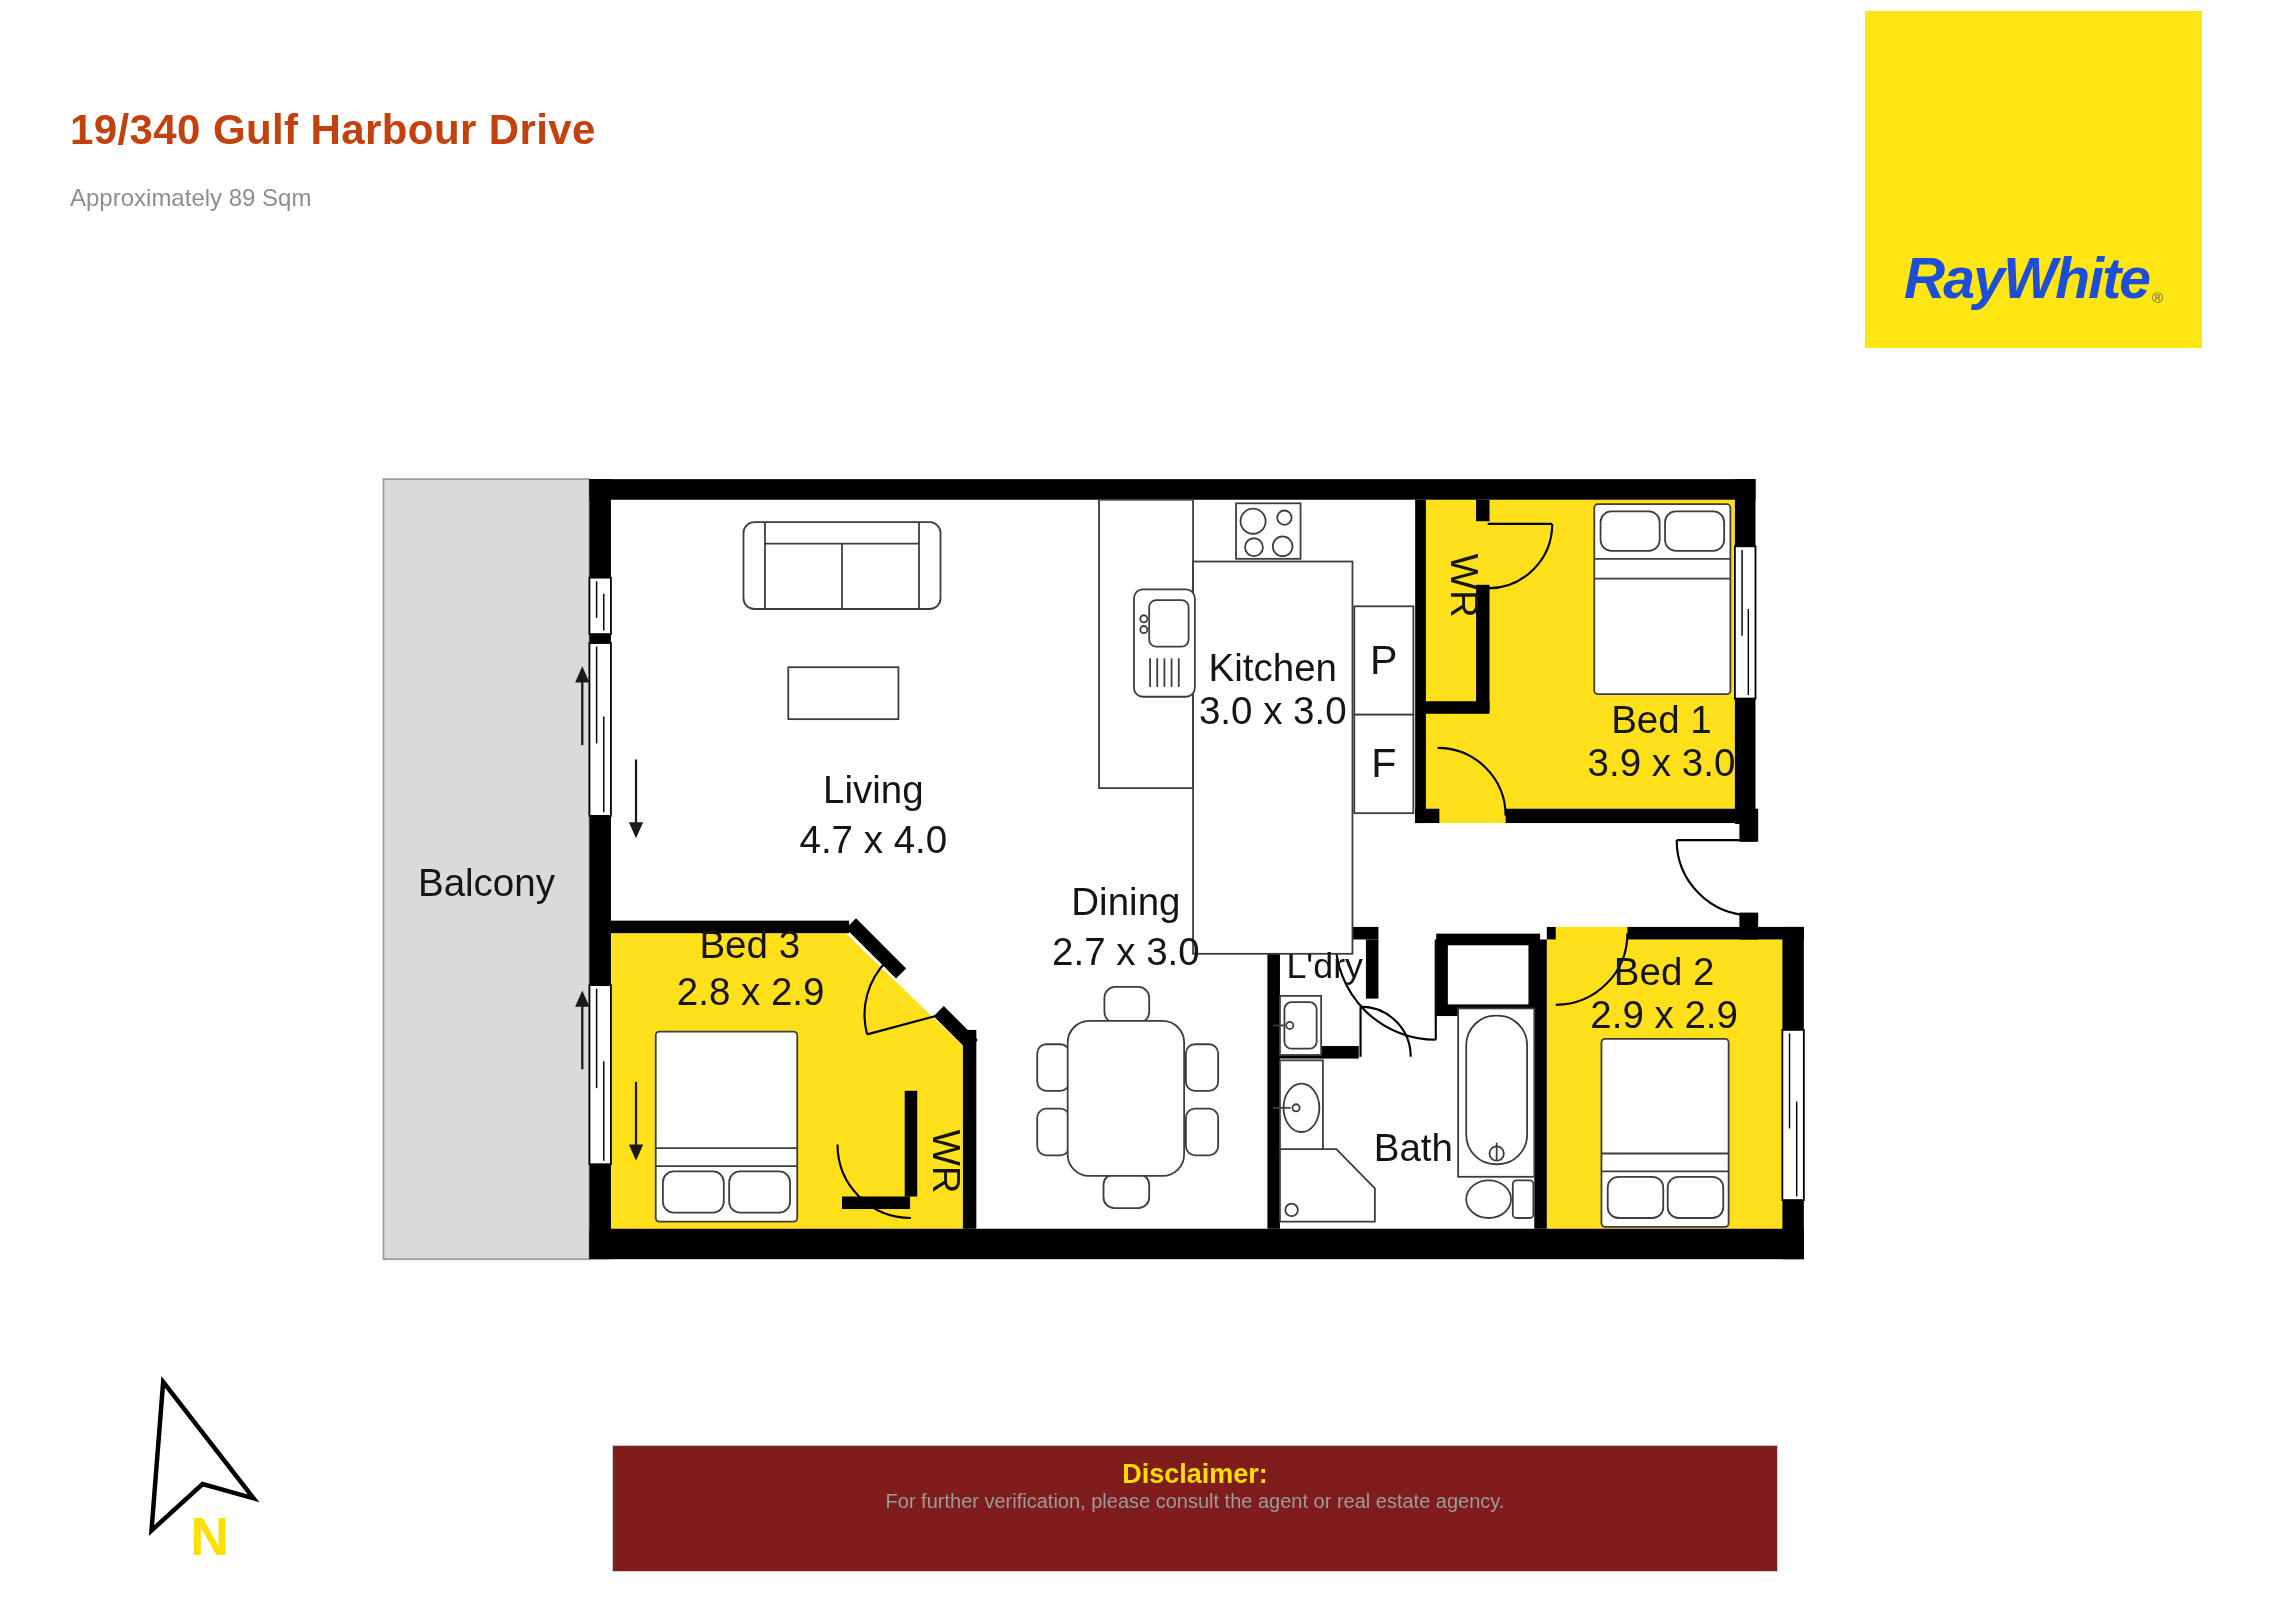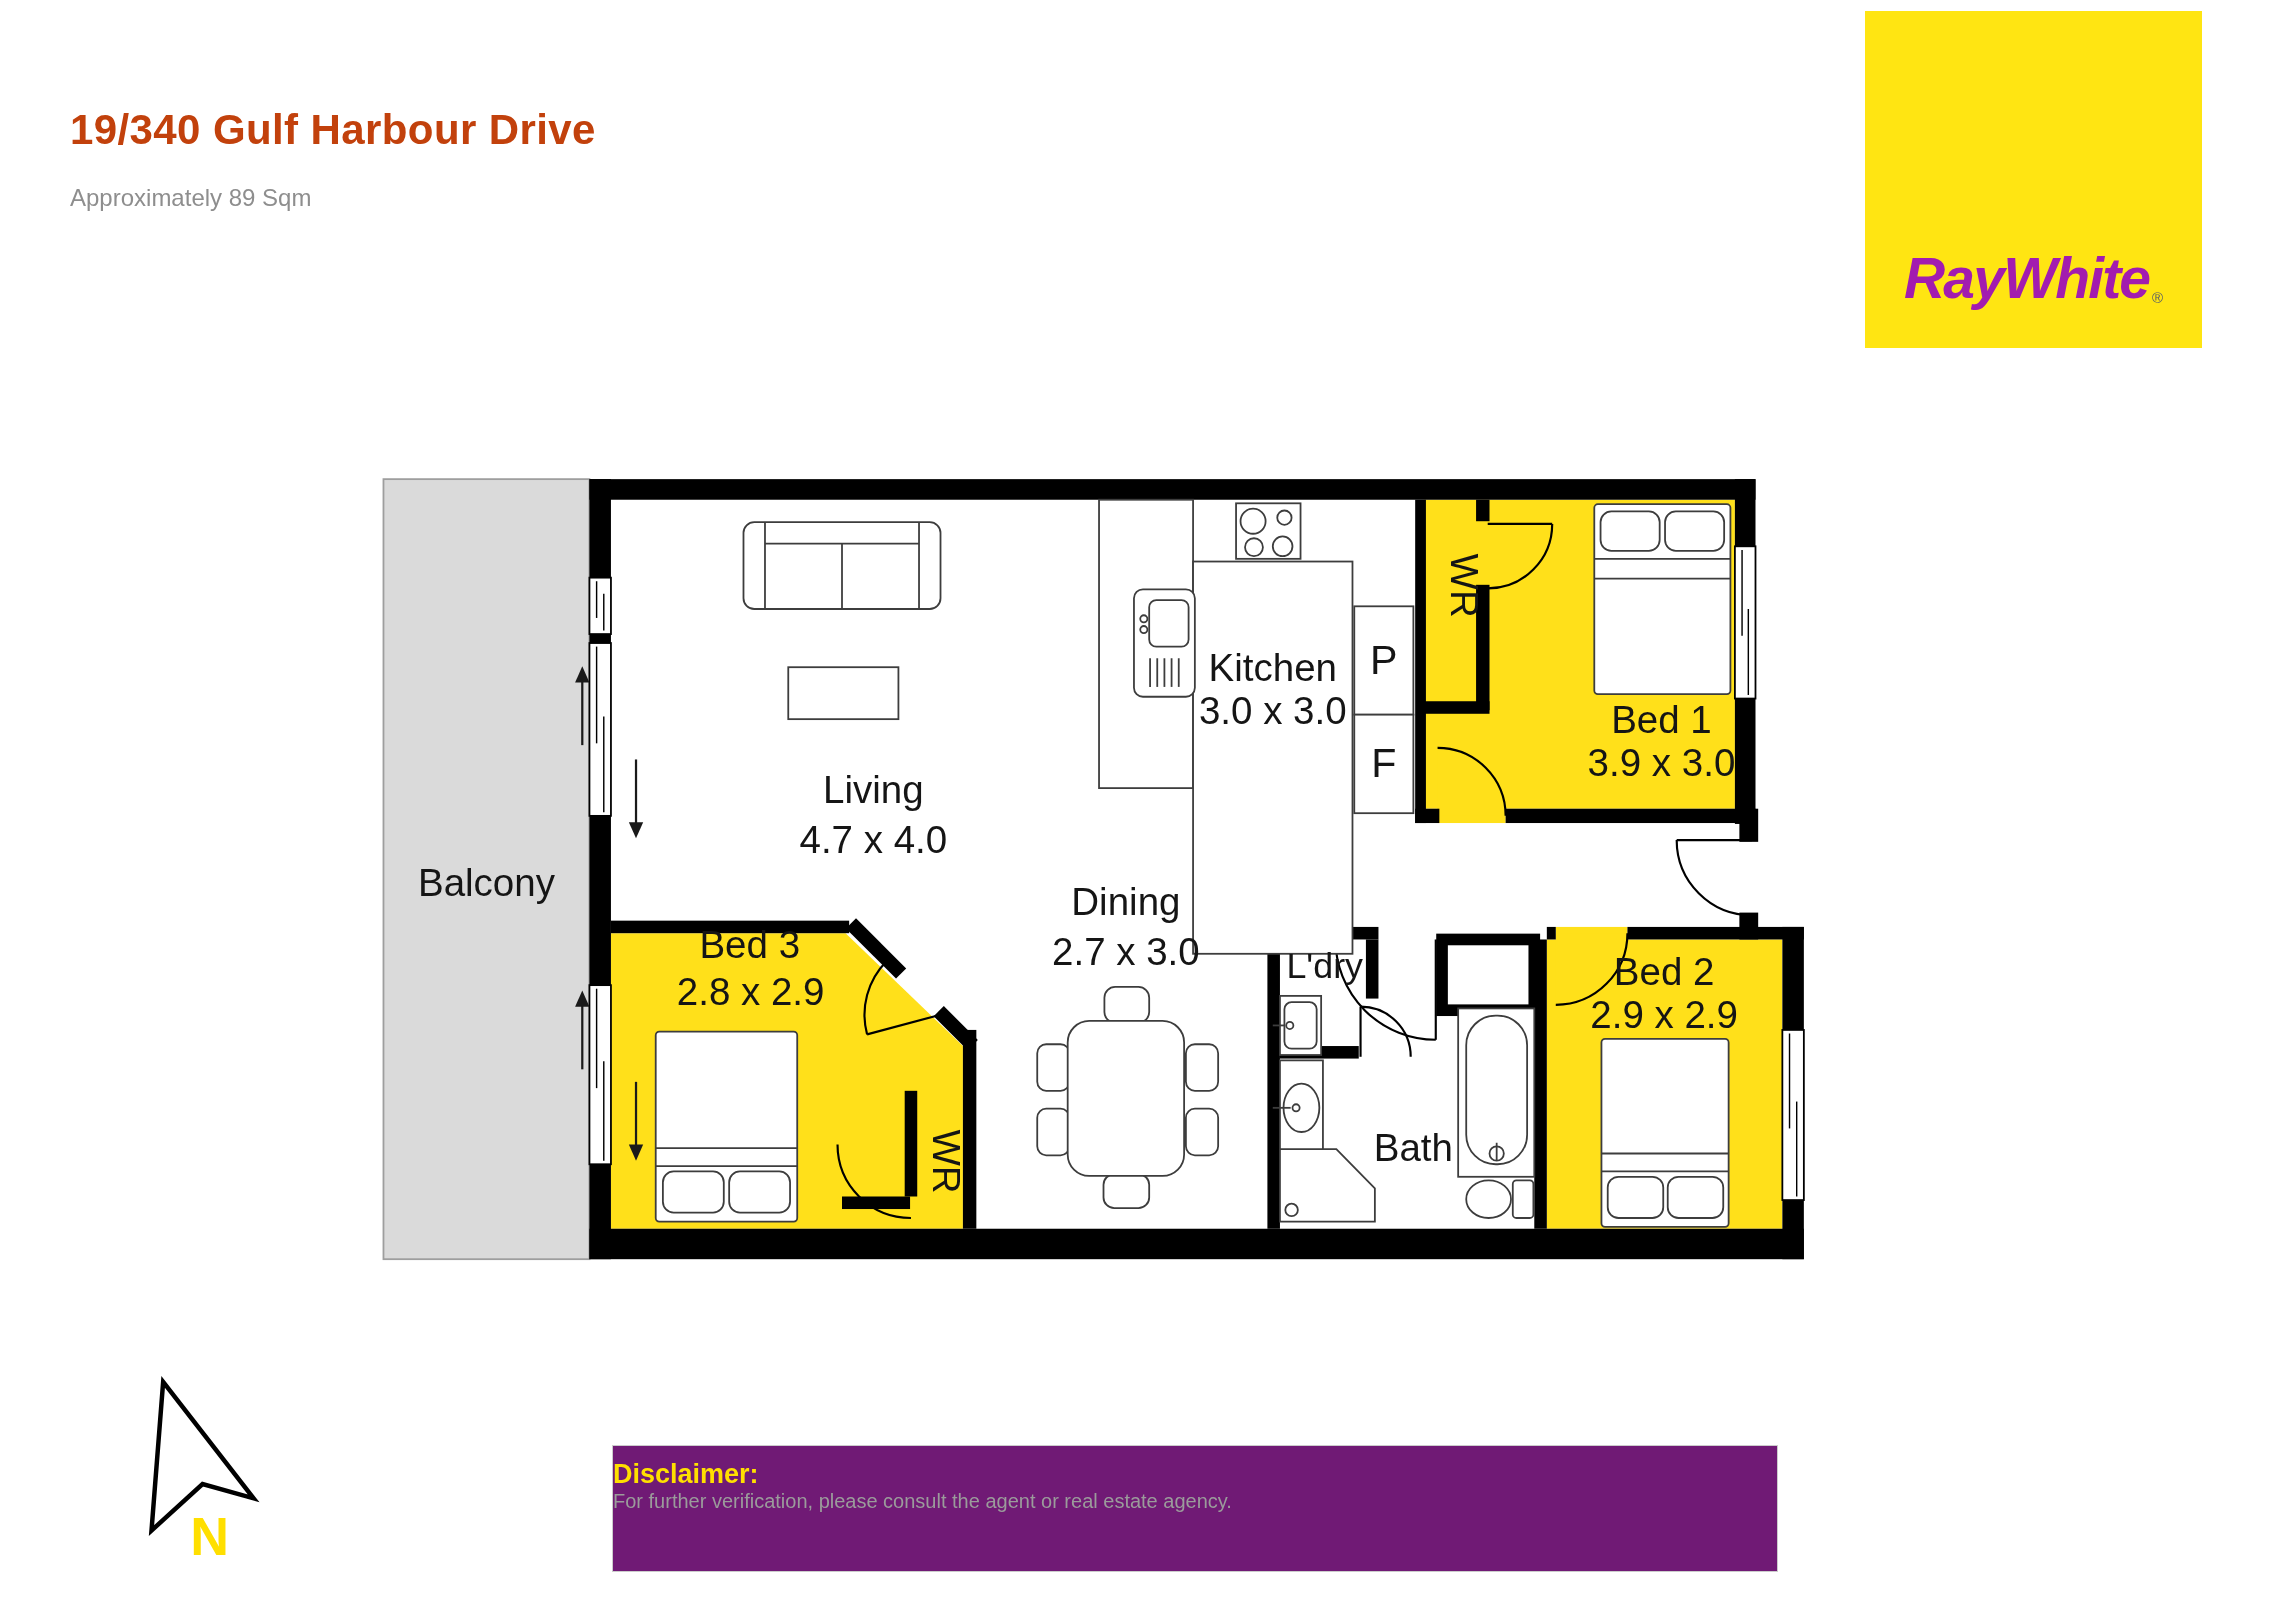--- a/index.html
+++ b/index.html
@@ -23,31 +23,31 @@
     position:absolute;left:70px;top:184px;
     font-size:24px;font-weight:400;color:#8E8E8E;
   }
   .rw-logo{
     position:absolute;left:1865px;top:10.7px;width:337px;height:337px;
     background:var(--brand-yellow);
     display:flex;align-items:flex-end;justify-content:center;
     padding-bottom:41px;
   }
   .rw-logo .rw-text{
-    font-size:57px;font-weight:700;font-style:italic;color:#a21caf;
+    font-size:57px;font-weight:700;font-style:italic;color:#1d4ed8;
     letter-spacing:-1.8px;line-height:1;
   }
   .rw-logo .rw-mark{
     font-size:15px;font-weight:400;font-style:normal;color:#575E66;
     align-self:flex-end;margin-left:2.7px;line-height:1;padding-bottom:1.8px;
   }
   .plan-svg{position:absolute;left:0;top:0;width:2293px;height:1621px;}
   .disclaimer{
     position:absolute;left:612px;top:1445px;width:1166px;height:127px;
-    border:1.8px solid #CCCCCC;background:#701a75;text-align:left;
+    border:1.8px solid #CCCCCC;background:#7f1d1d;text-align:center;
   }
   .disclaimer .dhead{
     margin-top:12.5px;font-size:27px;font-weight:700;color:var(--disclaimer-yellow);
   }
   .disclaimer .dline{
     font-size:20px;line-height:23px;color:var(--muted-text);font-weight:400;
   }
   
   .wall{fill:var(--wall-black);}
   .yellow{fill:var(--room-highlight);}

